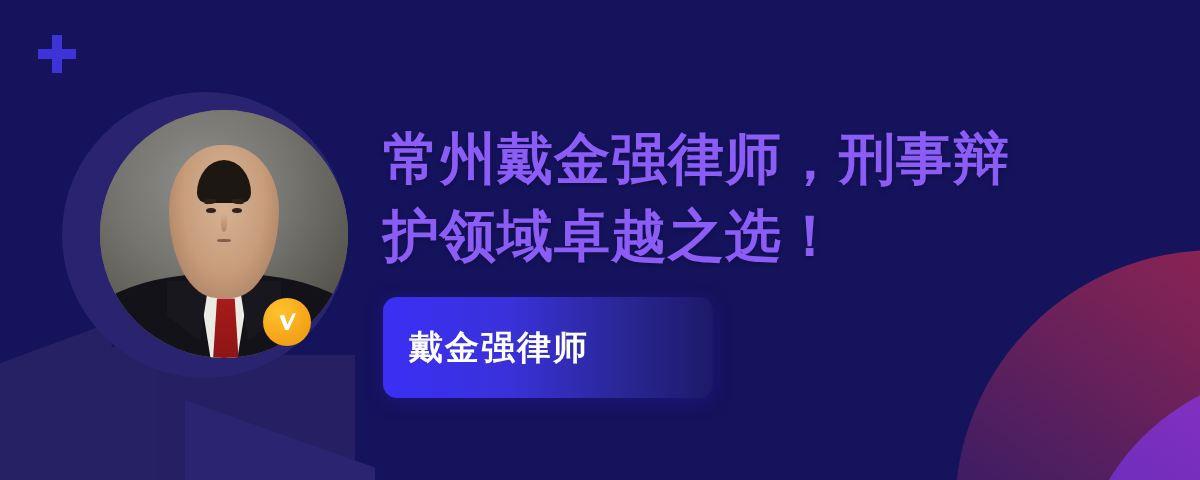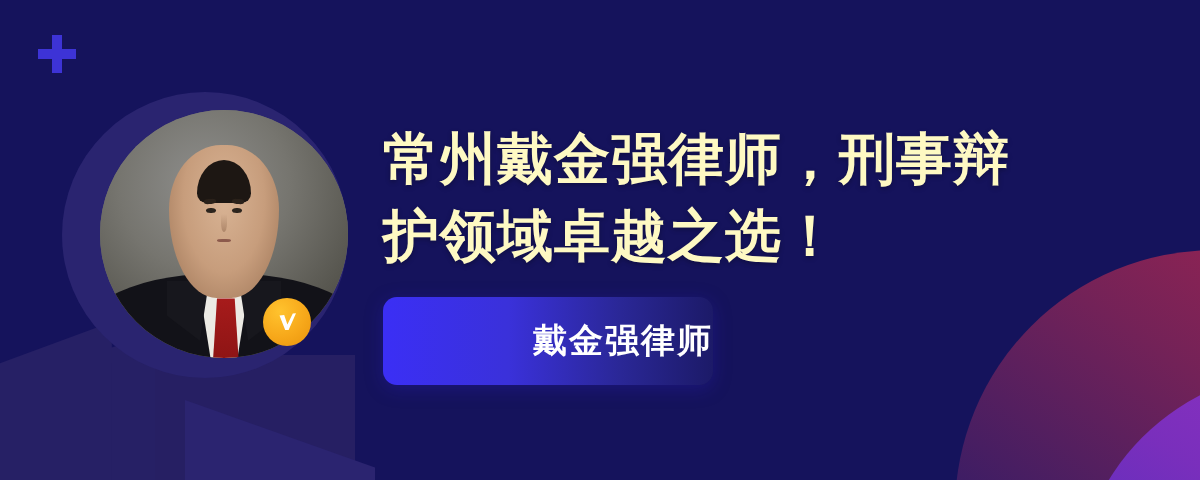--- a/index.html
+++ b/index.html
@@ -259,44 +259,44 @@
 
   
   .content {
     position: absolute;
     left: 383px;
     top: 120px;
     width: 790px;
   }
   .headline {
     margin: 0;
-    color: #fef9c3;
+    color: #8b5cf6;
     font-size: 56px;
     font-weight: bold;
     line-height: 1.38;
     letter-spacing: 1px;
     white-space: pre-line;
     text-shadow: 0 2px 5px rgba(0,0,0,.28);
   }
 
   .cta-button {
     position: absolute;
     left: 383px;
     top: 297px;
     width: 330px;
-    height: 88px;
+    height: 101px;
     border: none;
     border-radius: 14px;
     background: linear-gradient(90deg, #3b2ff5 0%, #3a31da 38%, #2a2796 72%, #1c1a68 100%);
     color: #ffffff;
     font-family: "Liberation Sans", "DejaVu Sans", sans-serif;
     font-size: 34px;
     font-weight: bold;
     letter-spacing: 2px;
-    text-align: right;
+    text-align: left;
     padding: 0 0 0 26px;
     cursor: pointer;
     box-shadow: 0 4px 18px rgba(40,30,180,.35);
   }
 </style>
 </head>
 <body>
 
 <div id="banner">
 

